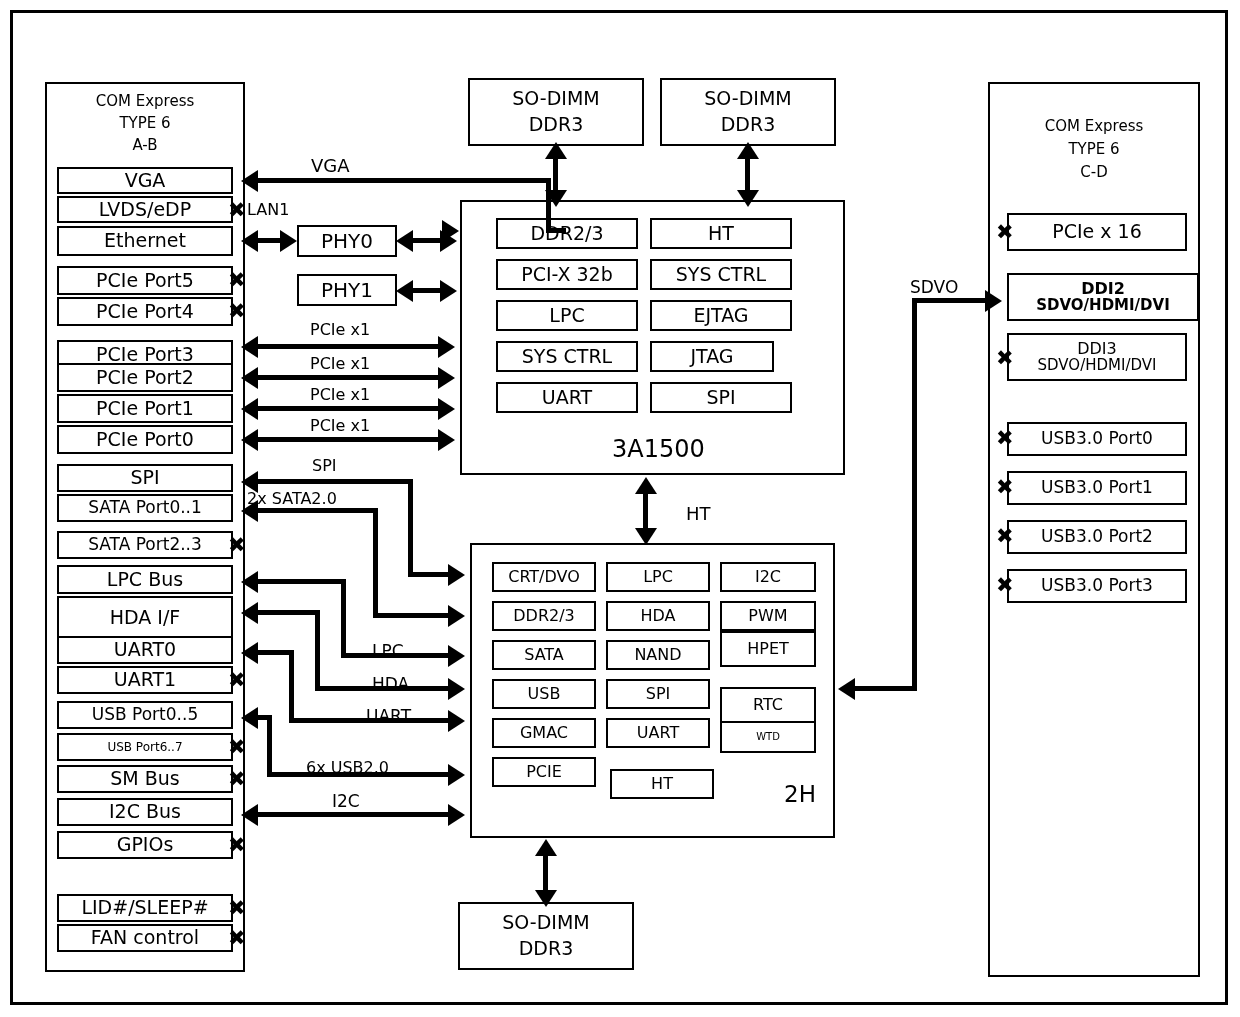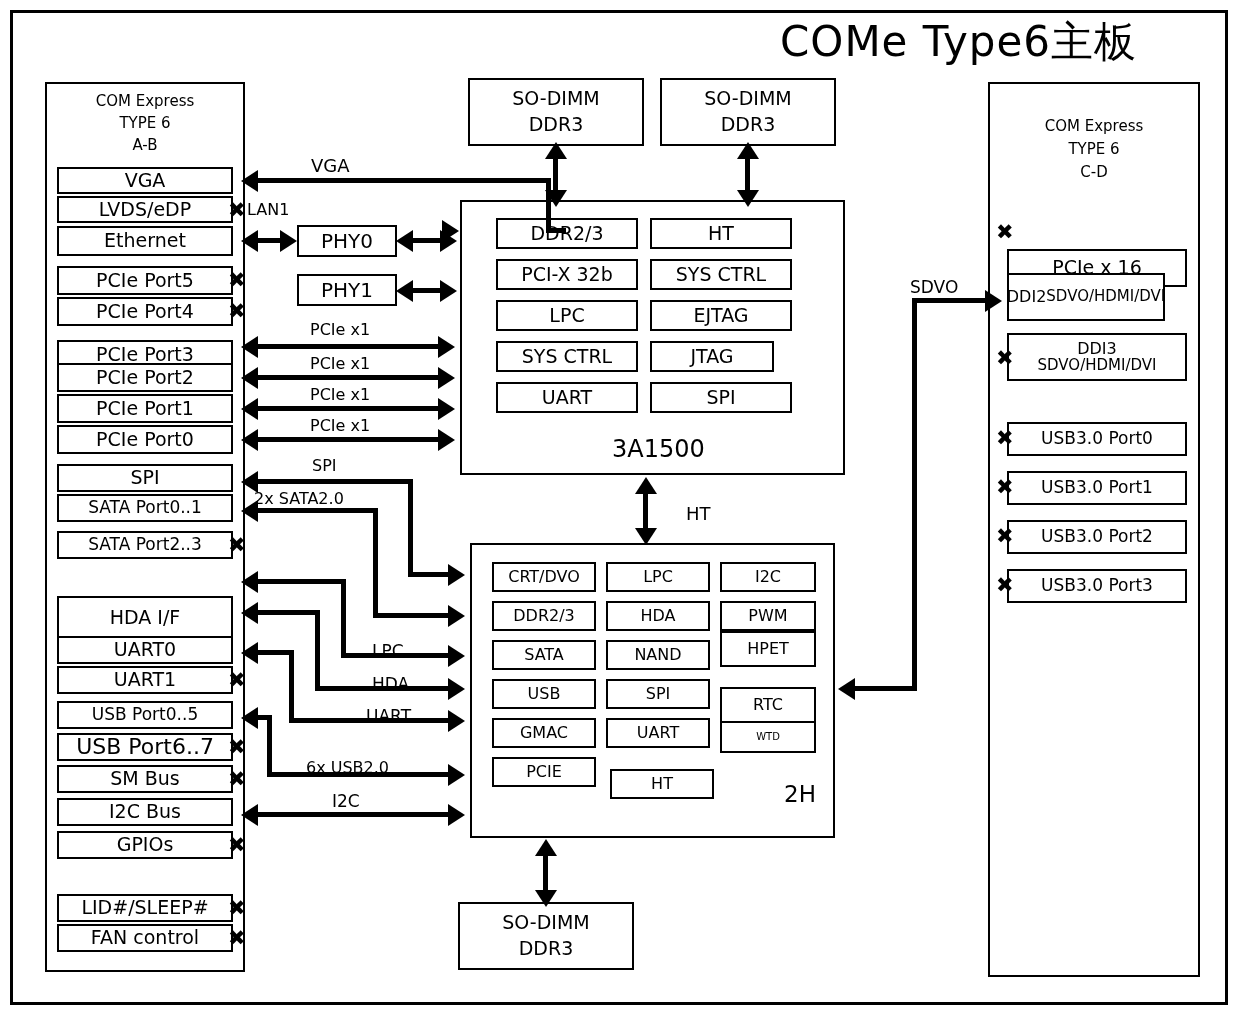--- a/index.html
+++ b/index.html
@@ -23,21 +23,20 @@
   .xm{position:absolute;font-weight:bold;line-height:1;}
   .panhdr{position:absolute;width:100%;text-align:center;white-space:pre;}
 </style>
 </head>
 <body>
 
 <div id="canvas">
 
   <div class="frame"></div>
 
-  <div class="title" style="left:780px;top:14px;font-size:42px;letter-spacing:1px;">COMe Type6主板</div>
 
   <div class="panel" style="left:45px;top:82px;width:200px;height:890px;">
     <div class="panhdr" style="top:8px;font-size:15px;">COM Express</div>
     <div class="panhdr" style="top:30px;font-size:15px;">TYPE 6</div>
     <div class="panhdr" style="top:52px;font-size:15px;">A-B</div>
   </div>
 
   <div class="bx" style="left:57px;top:167px;width:176px;height:27px;font-size:19px;">
       <span>VGA</span>
     </div>
@@ -73,35 +72,38 @@
   <div class="bx" style="left:57px;top:464px;width:176px;height:28px;font-size:19px;">
       <span>SPI</span>
     </div>
   <div class="bx" style="left:57px;top:494px;width:176px;height:28px;font-size:17px;">
       <span>SATA Port0..1</span>
     </div>
   <div class="bx" style="left:57px;top:531px;width:176px;height:28px;font-size:17px;">
       <span>SATA Port2..3</span>
     </div>
   <div class="xm" style="left:228px;top:535px;font-size:21px;">✖</div>
+  <div class="bx" style="left:57px;top:565px;width:176px;height:29px;font-size:19px;">
+      <span>LPC Bus</span>
+    </div>
   <div class="bx" style="left:57px;top:596px;width:176px;height:44px;font-size:19px;">
       <span>HDA I/F</span>
     </div>
 
   <div class="bx" style="left:57px;top:636px;width:176px;height:28px;font-size:19px;">
       <span>UART0</span>
     </div>
   <div class="bx" style="left:57px;top:666px;width:176px;height:28px;font-size:19px;">
       <span>UART1</span>
     </div>
   <div class="xm" style="left:228px;top:670px;font-size:21px;">✖</div>
   <div class="bx" style="left:57px;top:701px;width:176px;height:28px;font-size:17px;">
       <span>USB Port0..5</span>
     </div>
-  <div class="bx" style="left:57px;top:733px;width:176px;height:28px;font-size:22px;">
+  <div class="bx" style="left:57px;top:733px;width:176px;height:28px;font-size:12px;">
       <span>USB Port6..7</span>
     </div>
   <div class="xm" style="left:228px;top:737px;font-size:21px;">✖</div>
   <div class="bx" style="left:57px;top:765px;width:176px;height:28px;font-size:19px;">
       <span>SM Bus</span>
     </div>
   <div class="xm" style="left:228px;top:769px;font-size:21px;">✖</div>
   <div class="bx" style="left:57px;top:798px;width:176px;height:28px;font-size:19px;">
       <span>I2C Bus</span>
     </div>
@@ -118,26 +120,26 @@
       <span>FAN control</span>
     </div>
   <div class="xm" style="left:228px;top:928px;font-size:21px;">✖</div>
 
   <div class="panel" style="left:988px;top:82px;width:212px;height:895px;">
     <div class="panhdr" style="top:33px;font-size:15px;">COM Express</div>
     <div class="panhdr" style="top:56px;font-size:15px;">TYPE 6</div>
     <div class="panhdr" style="top:79px;font-size:15px;">C-D</div>
   </div>
 
-  <div class="bx" style="left:1007px;top:213px;width:180px;height:38px;font-size:19px;margin-top:36px;">
+  <div class="bx" style="left:1007px;top:213px;width:180px;height:38px;font-size:19px;">
       <span>PCIe x 16</span>
     </div>
   <div class="xm" style="left:996px;top:222px;font-size:21px;">✖</div>
 
-  <div class="bx" style="left:1007px;top:273px;width:158px;height:48px;flex-direction:row;">
+  <div class="bx" style="left:1007px;top:273px;width:192px;height:48px;flex-direction:column;font-weight:bold;">
     <span style="font-size:16px;">DDI2</span>
     <span style="font-size:15px;">SDVO/HDMI/DVI</span>
   </div>
   <div class="bx" style="left:1007px;top:333px;width:180px;height:48px;flex-direction:column;">
     <span style="font-size:16px;">DDI3</span>
     <span style="font-size:15px;">SDVO/HDMI/DVI</span>
   </div>
   <div class="xm" style="left:996px;top:348px;font-size:21px;">✖</div>
 
   <div class="bx" style="left:1007px;top:422px;width:180px;height:34px;font-size:17px;">
@@ -314,21 +316,21 @@
   <div class="h" style="left:408px;top:572px;width:42px;"></div>
   <div class="ar ar-l" style="left:241px;top:471px;"></div>
   <div class="ar ar-r" style="left:448px;top:564px;"></div>
   <div class="lbl" style="left:312px;top:458px;font:16px/1 'DejaVu Sans',sans-serif;">SPI</div>
 
   <div class="h" style="left:258px;top:508px;width:120px;"></div>
   <div class="v" style="left:373px;top:508px;height:110px;"></div>
   <div class="h" style="left:373px;top:613px;width:77px;"></div>
   <div class="ar ar-l" style="left:241px;top:500px;"></div>
   <div class="ar ar-r" style="left:448px;top:605px;"></div>
-  <div class="lbl" style="left:254px;top:489px;font-size:16px;">2x SATA2.0</div>
+  <div class="lbl" style="left:247px;top:489px;font-size:16px;">2x SATA2.0</div>
 
   <div class="h" style="left:258px;top:579px;width:88px;"></div>
   <div class="v" style="left:341px;top:579px;height:79px;"></div>
   <div class="h" style="left:341px;top:653px;width:109px;"></div>
   <div class="ar ar-l" style="left:241px;top:571px;"></div>
   <div class="ar ar-r" style="left:448px;top:645px;"></div>
   <div class="lbl" style="left:372px;top:641px;font-size:17px;">LPC</div>
 
   <div class="h" style="left:258px;top:610px;width:62px;"></div>
   <div class="v" style="left:315px;top:610px;height:81px;"></div>

